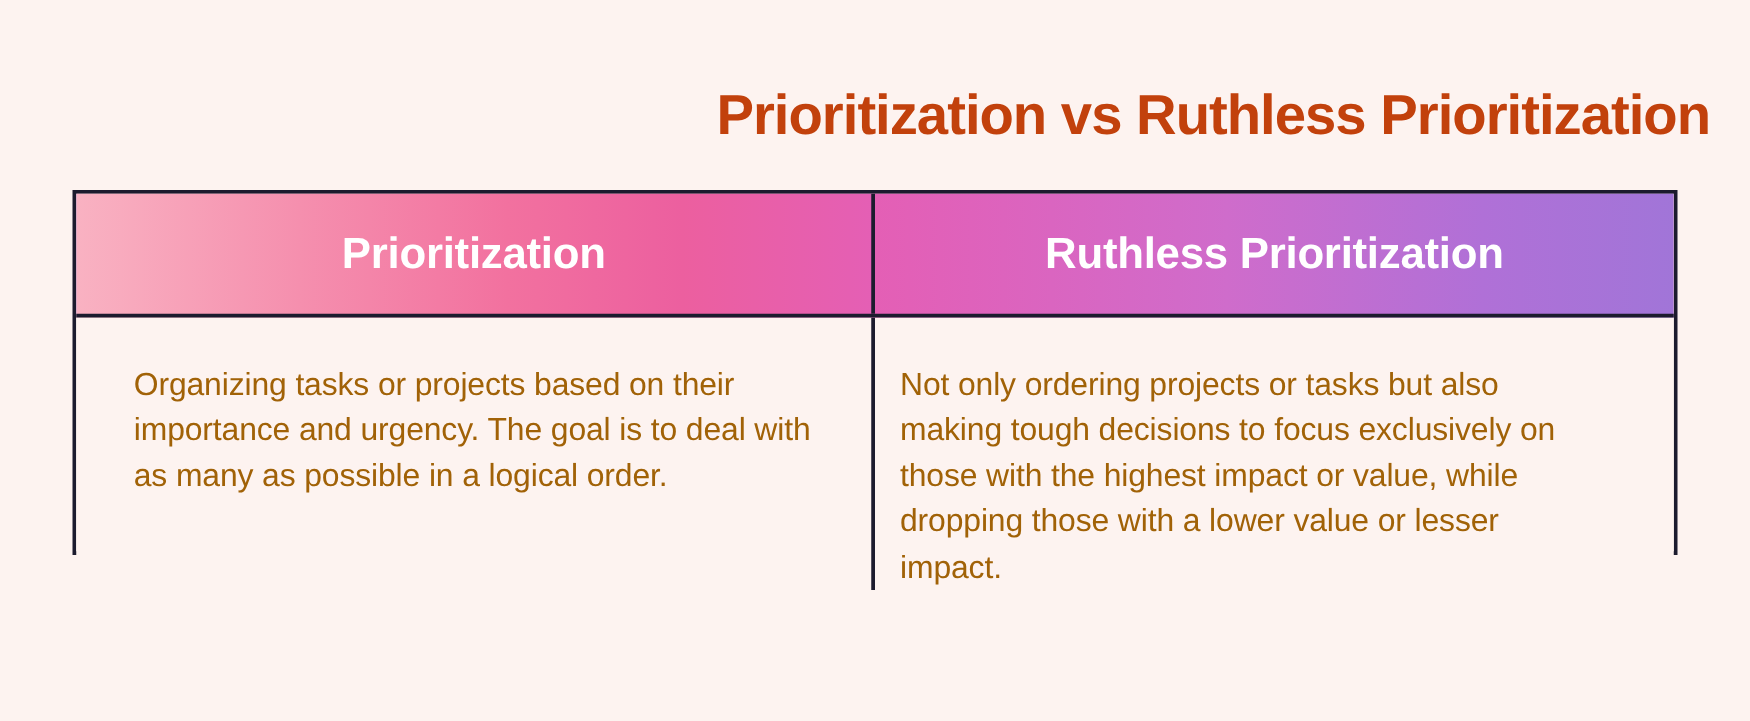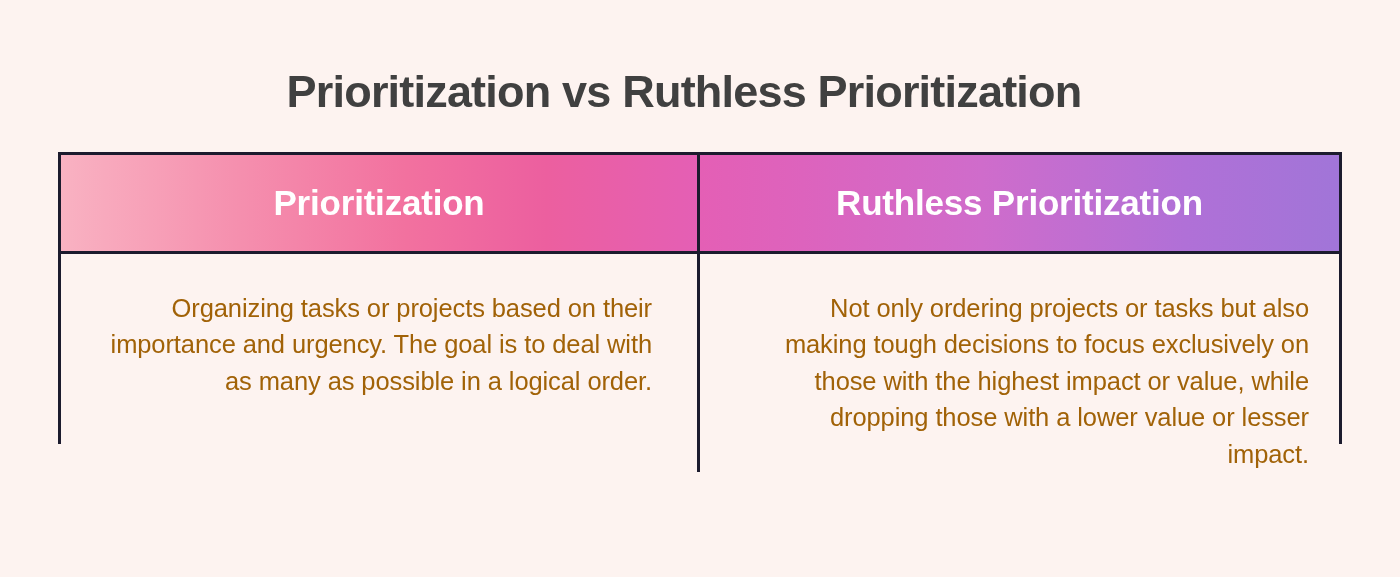--- a/index.html
+++ b/index.html
@@ -21,43 +21,42 @@
     height: 577px;
     box-sizing: border-box;
   }
 
   
   .page-title {
     position: absolute;
     left: 0;
     top: 38px;
     width: 1368px;
-    text-align: center;
+    text-align: right;
     font-size: 45px;
     font-weight: 700;
     letter-spacing: -0.8px;
-    color: #404040;
+    color: #c2410c;
     line-height: 1.08;
     white-space: nowrap;
   }
 
   
   .compare-table {
     position: absolute;
     left: 58px;
     top: 152px;
     width: 1284px;
     height: 292px;
     box-sizing: border-box;
     border: 3px solid #1c1b2e;
     border-collapse: collapse;
     display: flex;
     flex-direction: column;
     background: #fdf3f0;
-    text-align: right;
   }
 
   
   .table-header-row {
     position: relative;
     display: flex;
     height: 96px;
     flex: 0 0 96px;
     border-bottom: 3px solid #1c1b2e;
     background: linear-gradient(
@@ -104,21 +103,21 @@
     align-items: flex-start;
     background: #fdf3f0;
   }
 
   .table-body-cell.col-left {
     border-right: 3px solid #1c1b2e;
     padding: 36px 20px 0 46px;
   }
 
   .table-body-cell.col-right {
-    padding: 36px 30px 0 51px;
+    padding: 36px 30px 0 20px;
   }
 
   .cell-text {
     font-size: 25.5px;
     line-height: 1.43;
     color: #a16207;
     font-weight: 400;
     letter-spacing: -0.1px;
     margin: 0;
   }

